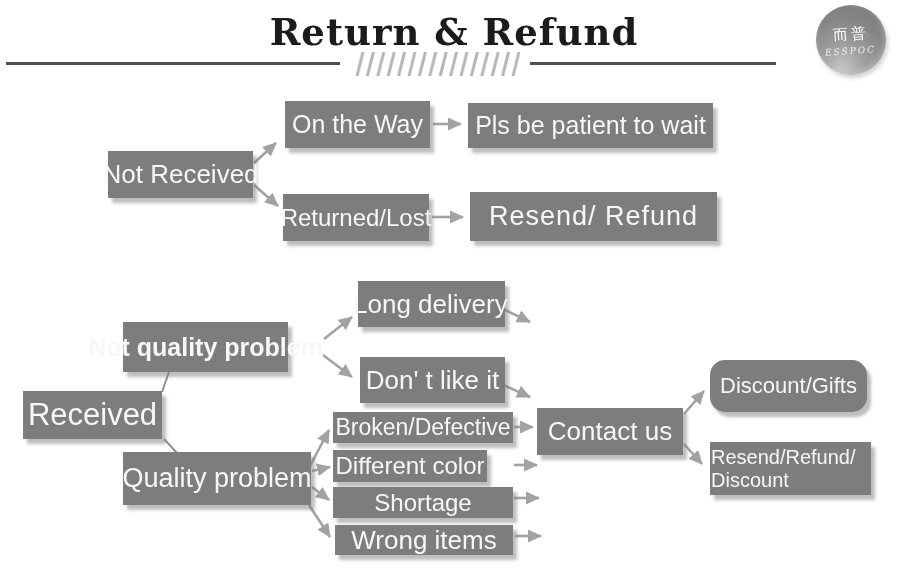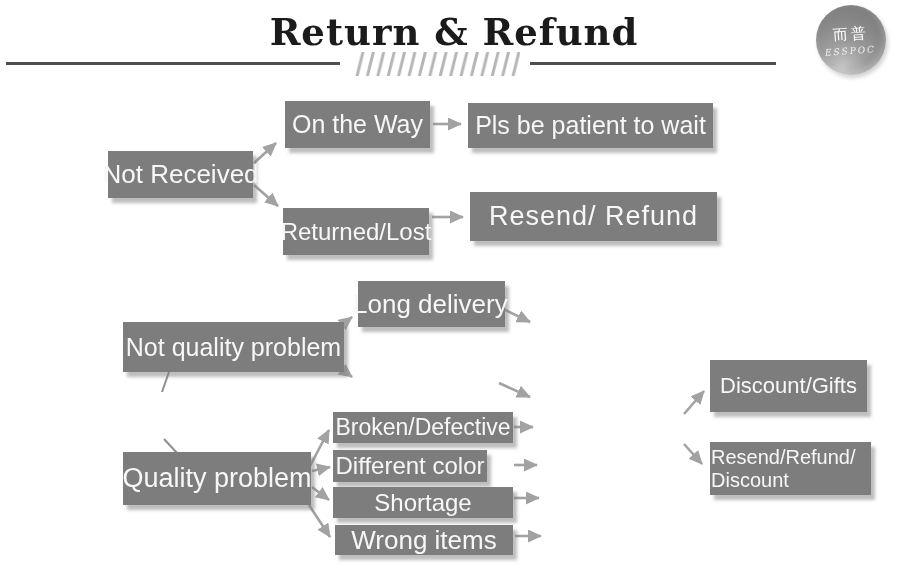--- a/index.html
+++ b/index.html
@@ -32,34 +32,34 @@
     font-family:"DejaVu Serif","Liberation Serif",serif;margin-top:2px;transform:rotate(-4deg);}
   
   .node{
     position:absolute;background:var(--box);color:var(--box_text);
     display:flex;align-items:center;justify-content:center;text-align:center;
     box-shadow:4px 5px 3px rgba(125,125,125,.5);white-space:nowrap;
   }
   #n-not-received {left:108px;top:151px;width:145px;height:47px;font-size:26px;}
   #n-on-the-way   {left:285px;top:101px;width:145px;height:47px;font-size:25px;}
   #n-pls-wait     {left:468px;top:103px;width:245px;height:45px;font-size:25px;}
-  #n-returned-lost{left:283px;top:208px;width:146px;height:47px;font-size:24px;}
+  #n-returned-lost{left:283px;top:194px;width:146px;height:47px;font-size:24px;}
   #n-resend-refund{left:470px;top:192px;width:247px;height:49px;font-size:27px;letter-spacing:1px;}
   #n-received     {left:23px; top:391px;width:139px;height:48px;font-size:31px;}
-  #n-not-quality  {left:123px;top:322px;width:221px;height:50px;font-size:25px;}
+  #n-not-quality  {left:123px;top:322px;width:165px;height:50px;font-size:25px;font-weight:bold;}
   #n-long-delivery{left:358px;top:281px;width:147px;height:46px;font-size:26px;
                    justify-content:flex-start;text-indent:-5px;overflow:visible;}
   #n-dont-like    {left:360px;top:357px;width:145px;height:46px;font-size:26px;}
   #n-quality      {left:123px;top:452px;width:188px;height:53px;font-size:27px;}
   #n-broken       {left:333px;top:412px;width:180px;height:31px;font-size:23px;}
   #n-different    {left:333px;top:450px;width:154px;height:32px;font-size:24px;}
   #n-shortage     {left:333px;top:487px;width:180px;height:31px;font-size:24px;}
   #n-wrong        {left:335px;top:525px;width:178px;height:30px;font-size:26px;}
   #n-contact      {left:537px;top:408px;width:146px;height:47px;font-size:26px;}
-  #n-discount-gifts{left:710px;top:360px;width:157px;height:52px;font-size:22px;}
+  #n-discount-gifts{left:710px;top:360px;width:157px;height:52px;font-size:22px;border-radius:15px;}
   #n-rrd          {left:710px;top:442px;width:160px;height:53px;font-size:20px;
                    white-space:pre-line;text-align:left;justify-content:flex-start;
                    padding-left:1px;line-height:1.12;}
   
   .arrows{position:absolute;left:0;top:0;pointer-events:none;}
   .arrow{stroke:var(--arrow,#a2a2a2);stroke-width:2.6;}
   .connector{stroke:var(--connector,#8f8f8f);stroke-width:2;}
 </style>
 </head>
 <body>
@@ -108,24 +108,27 @@
     <line class="arrow" x1="515" y1="536" x2="541" y2="536" marker-end="url(#ah)"></line>
     <line class="arrow" x1="684" y1="414" x2="704" y2="391" marker-end="url(#ah)"></line>
     <line class="arrow" x1="684" y1="444" x2="702" y2="464" marker-end="url(#ah)"></line>
   </svg>
 
   <div class="node" id="n-not-received">Not Received</div>
   <div class="node" id="n-on-the-way">On the Way</div>
   <div class="node" id="n-pls-wait">Pls be patient to wait</div>
   <div class="node" id="n-returned-lost">Returned/Lost</div>
   <div class="node" id="n-resend-refund">Resend/ Refund</div>
+  <div class="node" id="n-received">Received</div>
   <div class="node" id="n-not-quality">Not quality problem</div>
   <div class="node" id="n-long-delivery">Long delivery</div>
+  <div class="node" id="n-dont-like">Don' t like it</div>
   <div class="node" id="n-quality">Quality problem</div>
   <div class="node" id="n-broken">Broken/Defective</div>
   <div class="node" id="n-different">Different color</div>
   <div class="node" id="n-shortage">Shortage</div>
   <div class="node" id="n-wrong">Wrong items</div>
+  <div class="node" id="n-contact">Contact us</div>
   <div class="node" id="n-discount-gifts">Discount/Gifts</div>
   <div class="node" id="n-rrd">Resend/Refund/
 Discount</div>
 
 </div>
 
 </body></html>

